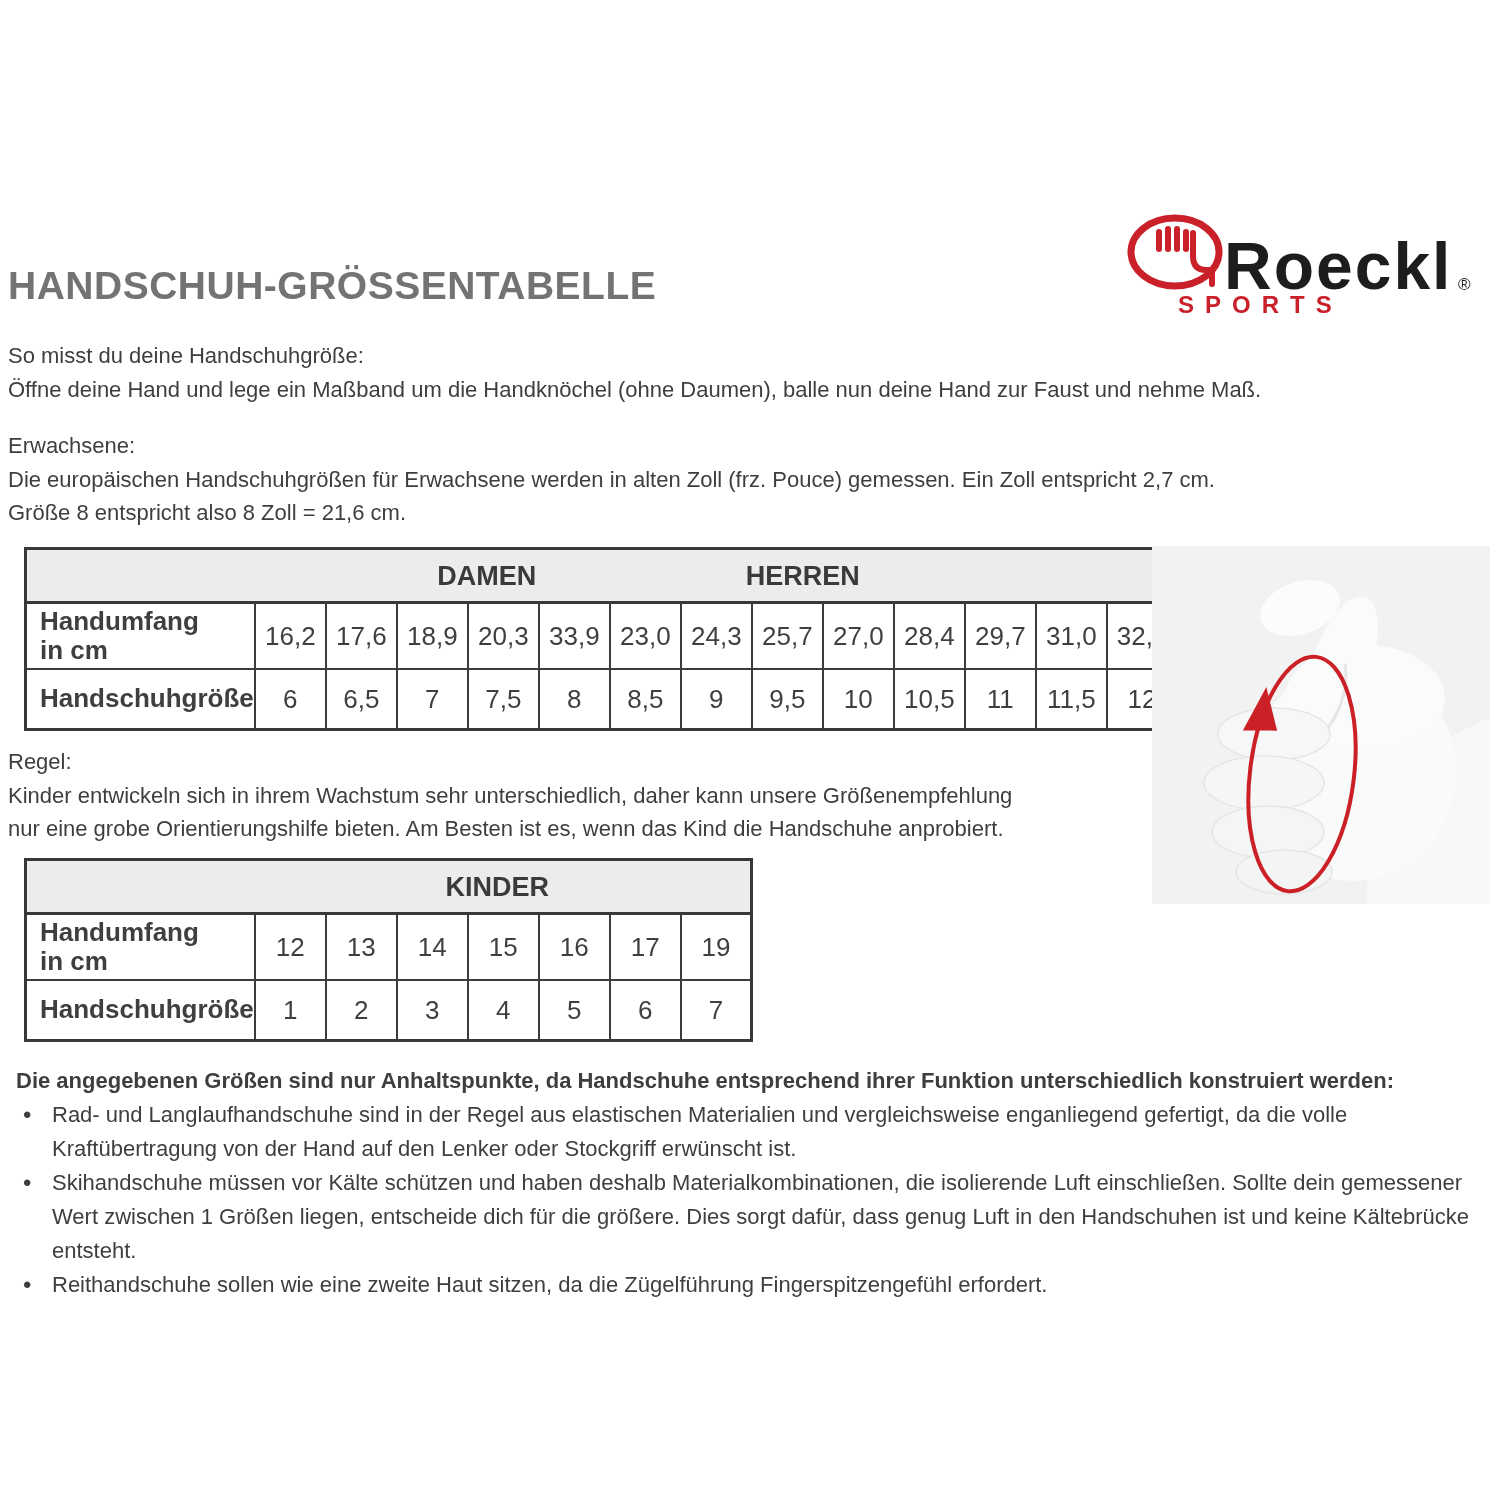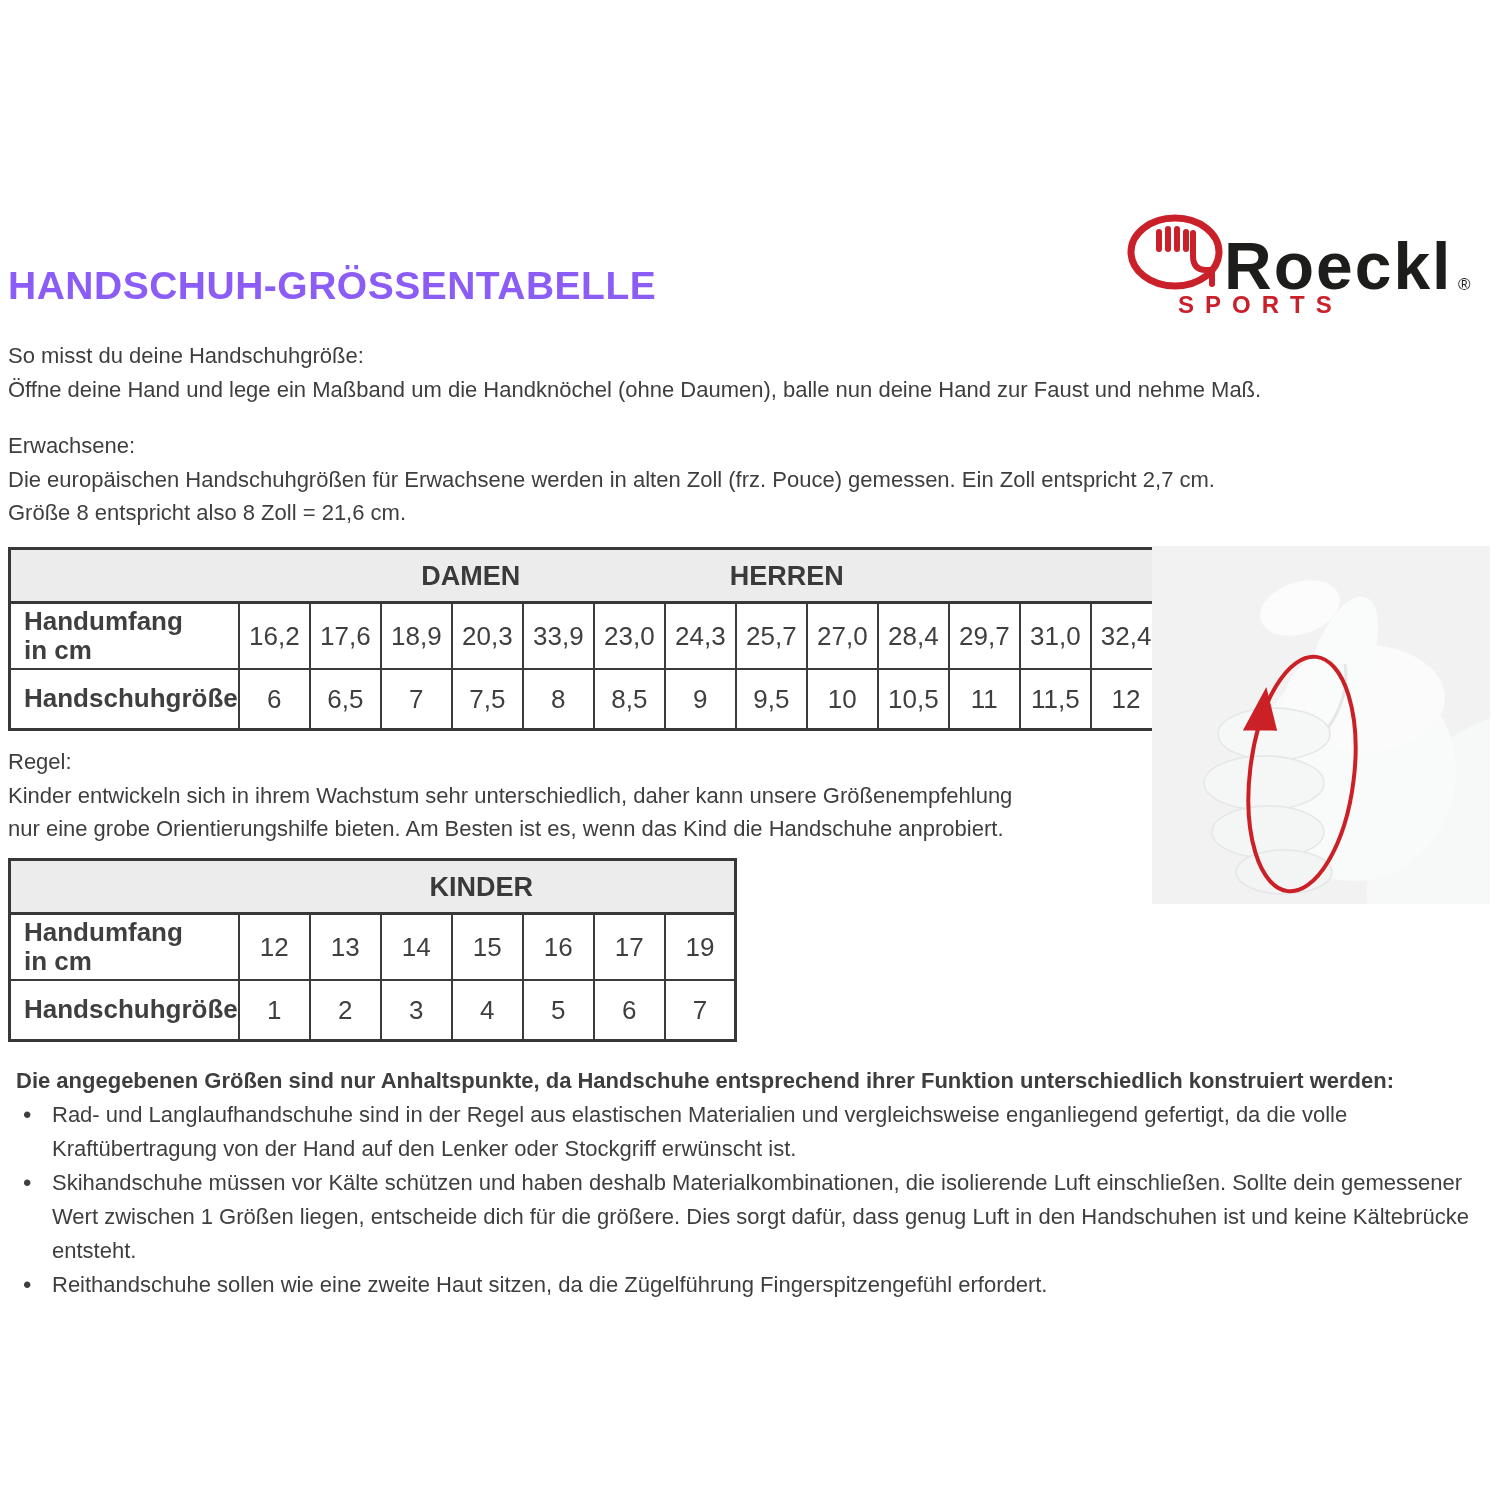--- a/index.html
+++ b/index.html
@@ -4,36 +4,37 @@
 <style>
   html,body{margin:0;padding:0;}
   body{
     width:1500px;height:1500px;position:relative;background:#ffffff;
     font-family:"Liberation Sans", sans-serif;color:#3e3e3e;overflow:hidden;
   }
   .abs{position:absolute;}
 
   
   .page-title{
-    left:8px;top:264px;font-size:39px;font-weight:700;color:#8b5cf6;letter-spacing:.5px;
+    left:8px;top:264px;font-size:39px;font-weight:700;color:#737373;letter-spacing:.5px;
   }
   .text-block{font-size:22px;line-height:33.5px;}
   .tb-intro{left:8px;top:339px;}
   .tb-adults{left:8px;top:429px;}
   .tb-kids{left:8px;top:745px;}
   .bold{font-weight:400;}
 
   
   .logo{left:1126px;top:214px;width:366px;height:102px;}
   svg text{font-family:"Liberation Sans", sans-serif;}
 
   
   table.size-table{
     border-collapse:collapse;table-layout:fixed;background:#fff;
     border:3px solid #383838;
+    margin-left:16px;
   }
   .size-table td{
     border:2px solid #3b3b3b;font-size:26px;text-align:center;padding:0;color:#3f3f3f;
   }
   .size-table td.hdr{
     background:#ececec;height:51px;position:relative;border-bottom:3px solid #383838;
   }
   .hdr .grp{
     position:absolute;top:50%;transform:translate(-50%,-50%);
     font-weight:700;font-size:27px;color:#3a3a3a;white-space:nowrap;

